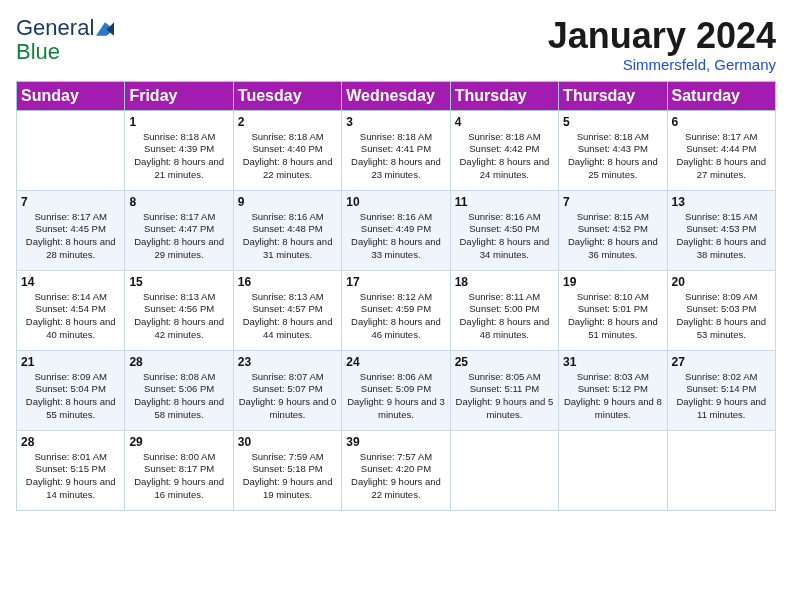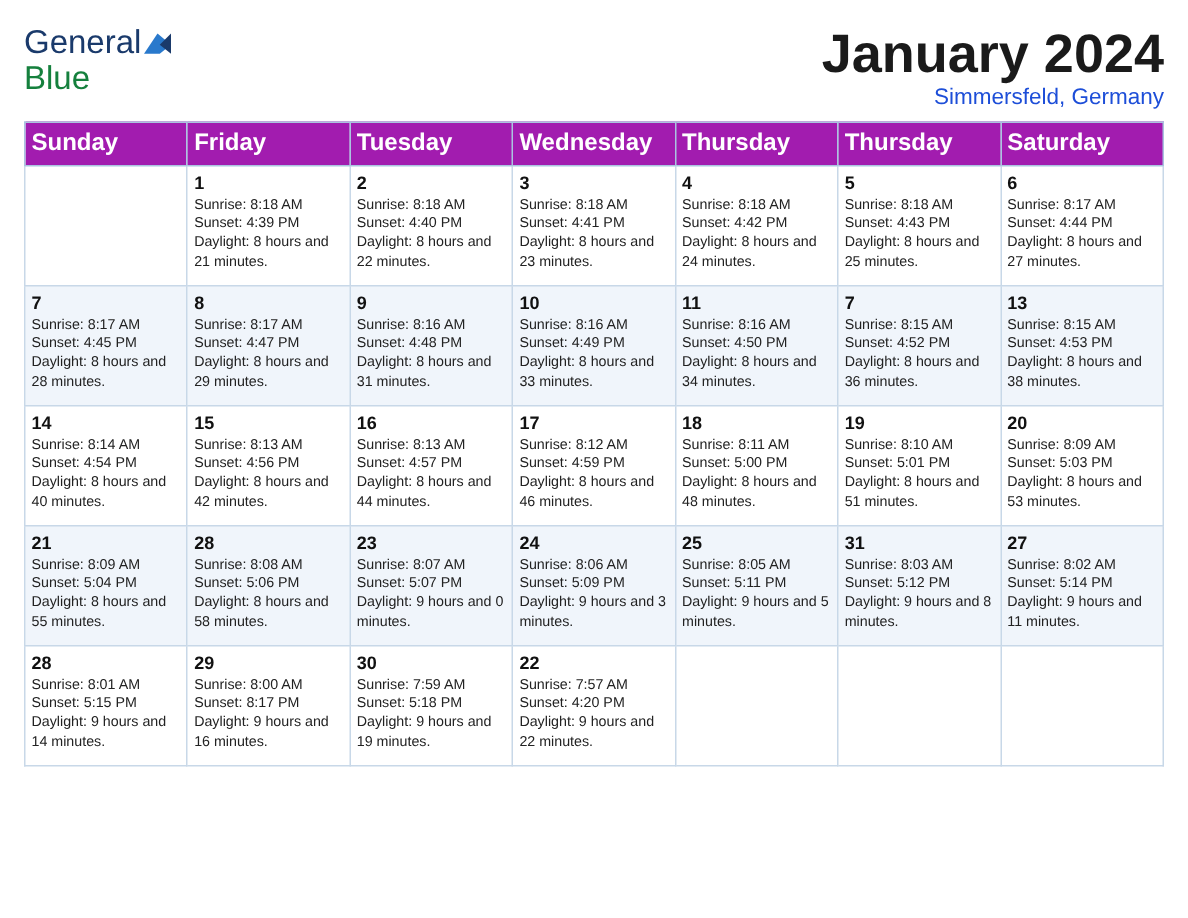--- a/index.html
+++ b/index.html
@@ -78,20 +78,21 @@
     .day-num {
       font-size: 12px;
       font-weight: bold;
       color: #111;
       margin-bottom: 2px;
     }
     .day-detail {
       font-size: 9.5px;
       color: #222;
       line-height: 1.35;
+      text-align: center;
     }
     .empty { background: #fff !important; }
   </style>
 </head>
 <body>
 
 <div class="header">
   <div class="logo">
     <div class="logo-row">
       <span class="logo-text">
@@ -338,21 +339,21 @@
 and 16 minutes.</div>
         </td>
         <td>
           <div class="day-num">30</div>
           <div class="day-detail">Sunrise: 7:59 AM
 Sunset: 5:18 PM
 Daylight: 9 hours
 and 19 minutes.</div>
         </td>
         <td>
-          <div class="day-num">22</div>
+          <div class="day-num">39</div>
           <div class="day-detail">Sunrise: 7:57 AM
 Sunset: 4:20 PM
 Daylight: 9 hours
 and 22 minutes.</div>
         </td>
         <td class="empty"></td>
         <td class="empty"></td>
         <td class="empty"></td>
       </tr>
     </tbody>

